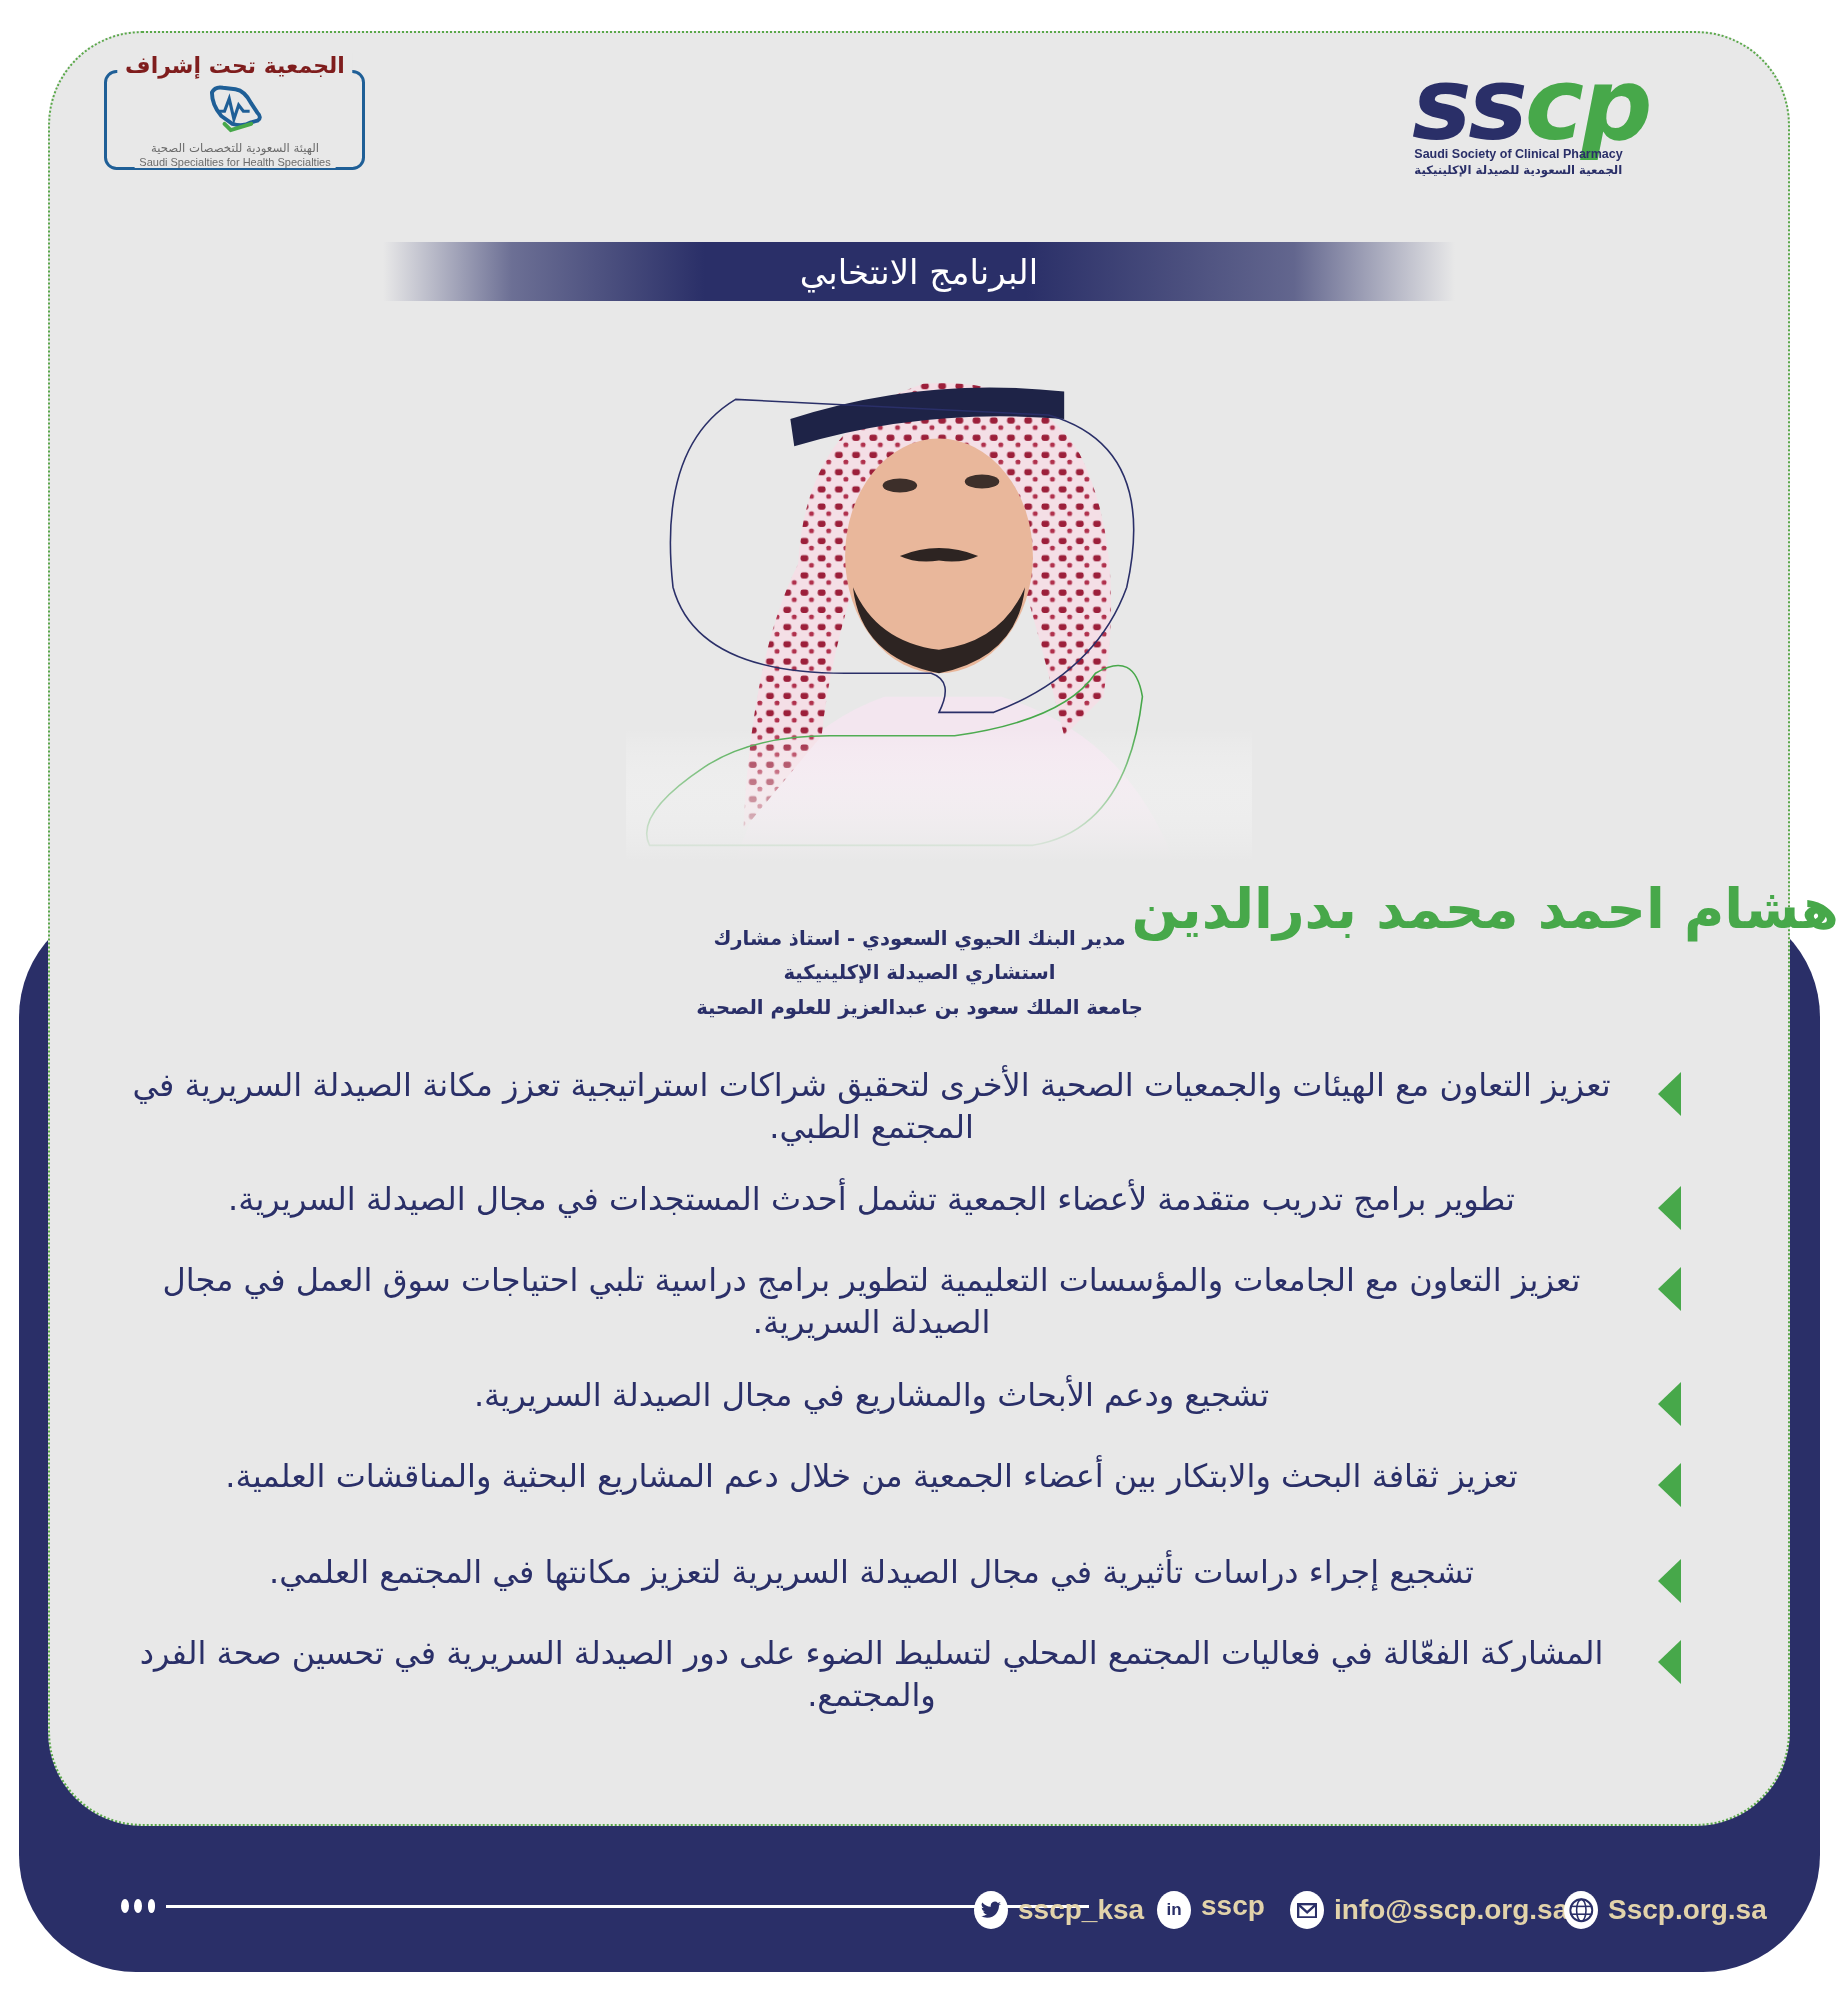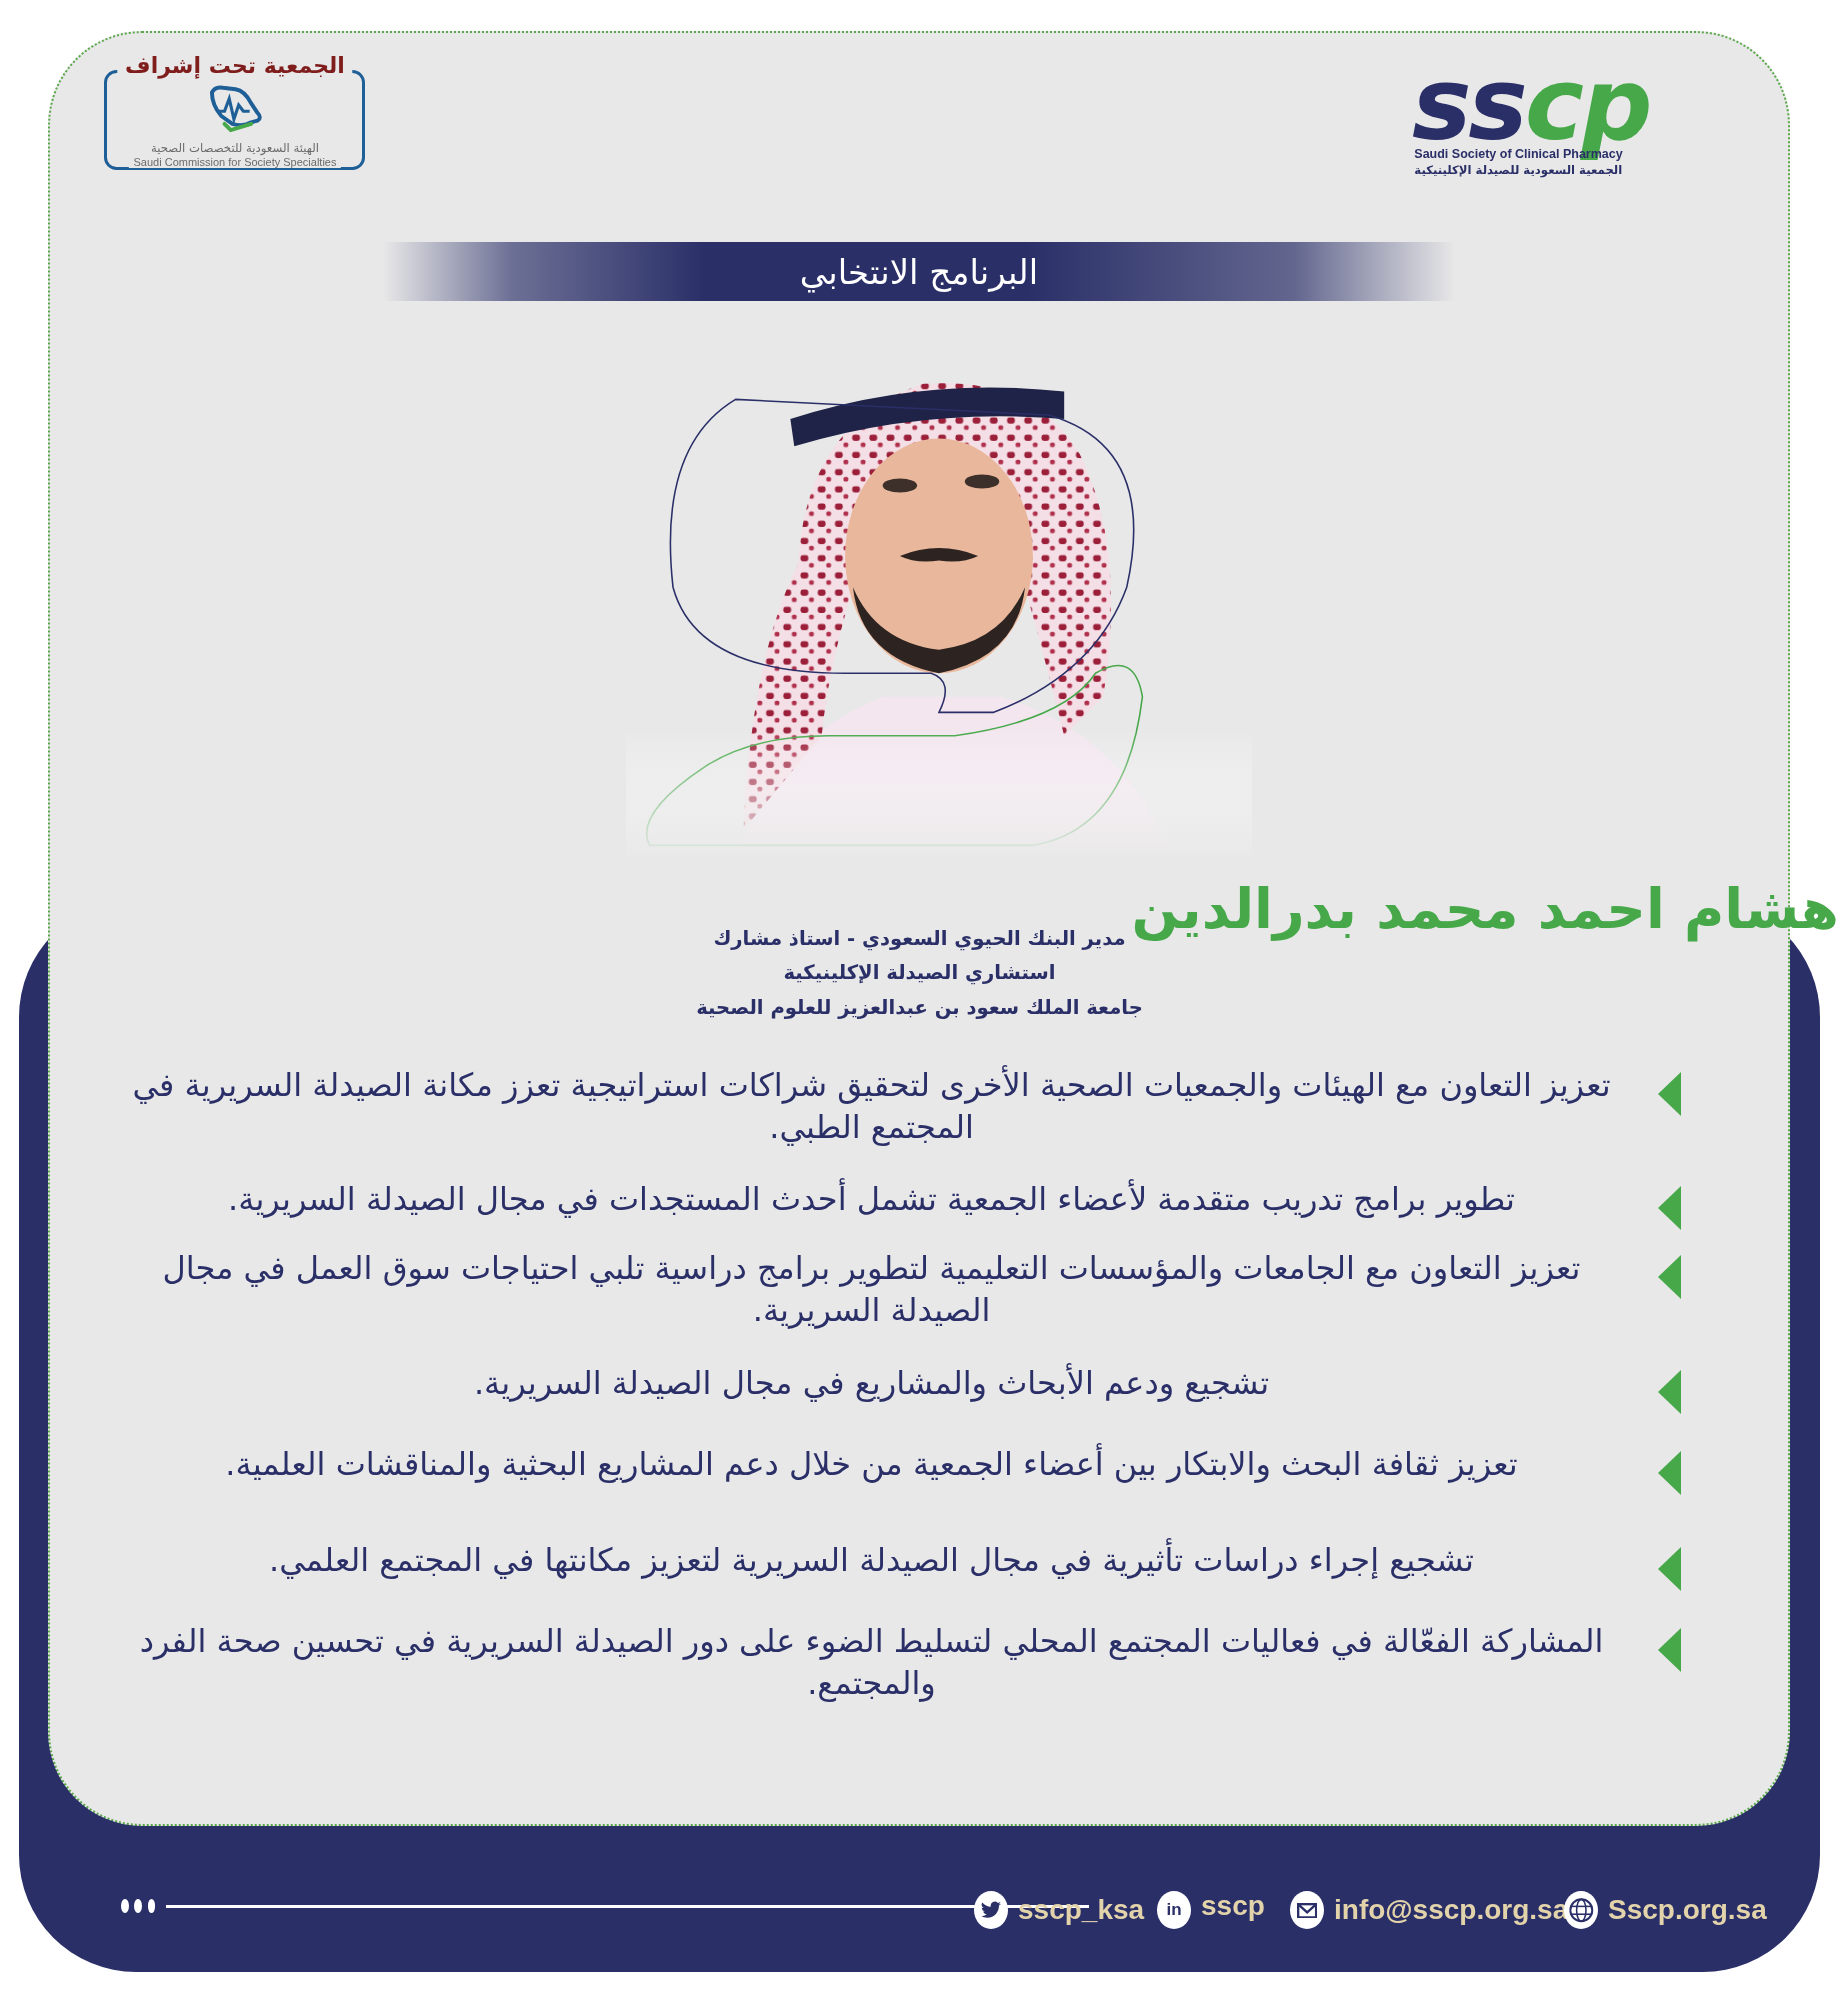--- a/index.html
+++ b/index.html
@@ -109,21 +109,21 @@
 
 <div class="scfhs">
   <div class="scfhs-frame"></div>
   <div class="scfhs-title">الجمعية تحت إشراف</div>
   <svg class="scfhs-icon" viewBox="0 0 80 70">
     <path d="M10 12 Q14 4 24 6 L40 8 Q52 10 60 26 L68 38 Q74 44 68 48 L60 50 Q50 56 36 52 L22 42 Q10 28 10 12 Z" fill="none" stroke="#1f5f97" stroke-width="5" stroke-linejoin="round"></path>
     <polyline points="18,36 26,36 32,20 38,46 44,28 50,36 58,36" fill="none" stroke="#1f5f97" stroke-width="4"></polyline>
     <polyline points="26,52 34,60 60,52" fill="none" stroke="#47a84a" stroke-width="5" stroke-linecap="round"></polyline>
   </svg>
   <div class="scfhs-ar">الهيئة السعودية للتخصصات الصحية</div>
-  <div class="scfhs-en">Saudi Commission for Society Specialties</div>
+  <div class="scfhs-en">Saudi Specialties for Health Specialties</div>
 </div>
 
 <div class="sscp">
   <div class="sscp-word">
     <span class="n">ss</span><span class="g">cp</span>
   </div>
   <div class="sscp-en">Saudi Society of Clinical Pharmacy</div>
   <div class="sscp-ar">الجمعية السعودية للصيدلة الإكلينيكية</div>
 </div>
 
@@ -168,21 +168,21 @@
 <div class="name">هشام احمد محمد بدرالدين</div>
 <div class="role" style="top:927px">مدير البنك الحيوي السعودي - استاذ مشارك</div>
 <div class="role" style="top:961px">استشاري الصيدلة الإكلينيكية</div>
 <div class="role" style="top:996px">جامعة الملك سعود بن عبدالعزيز للعلوم الصحية</div>
 
 <div class="bullets">
   <div class="bullet" style="margin-bottom:30px">
     <span class="tri"></span>
     <span>تعزيز التعاون مع الهيئات والجمعيات الصحية الأخرى لتحقيق شراكات استراتيجية تعزز مكانة الصيدلة السريرية في المجتمع الطبي.</span>
   </div>
-  <div class="bullet" style="margin-bottom:27px">
+  <div class="bullet" style="margin-bottom:39px">
     <span class="tri"></span>
     <span>تطوير برامج تدريب متقدمة لأعضاء الجمعية تشمل أحدث المستجدات في مجال الصيدلة السريرية.</span>
   </div>
   <div class="bullet" style="margin-bottom:31px">
     <span class="tri"></span>
     <span>تعزيز التعاون مع الجامعات والمؤسسات التعليمية لتطوير برامج دراسية تلبي احتياجات سوق العمل في مجال الصيدلة السريرية.</span>
   </div>
   <div class="bullet" style="margin-bottom:39px">
     <span class="tri"></span>
     <span>تشجيع ودعم الأبحاث والمشاريع في مجال الصيدلة السريرية.</span>

